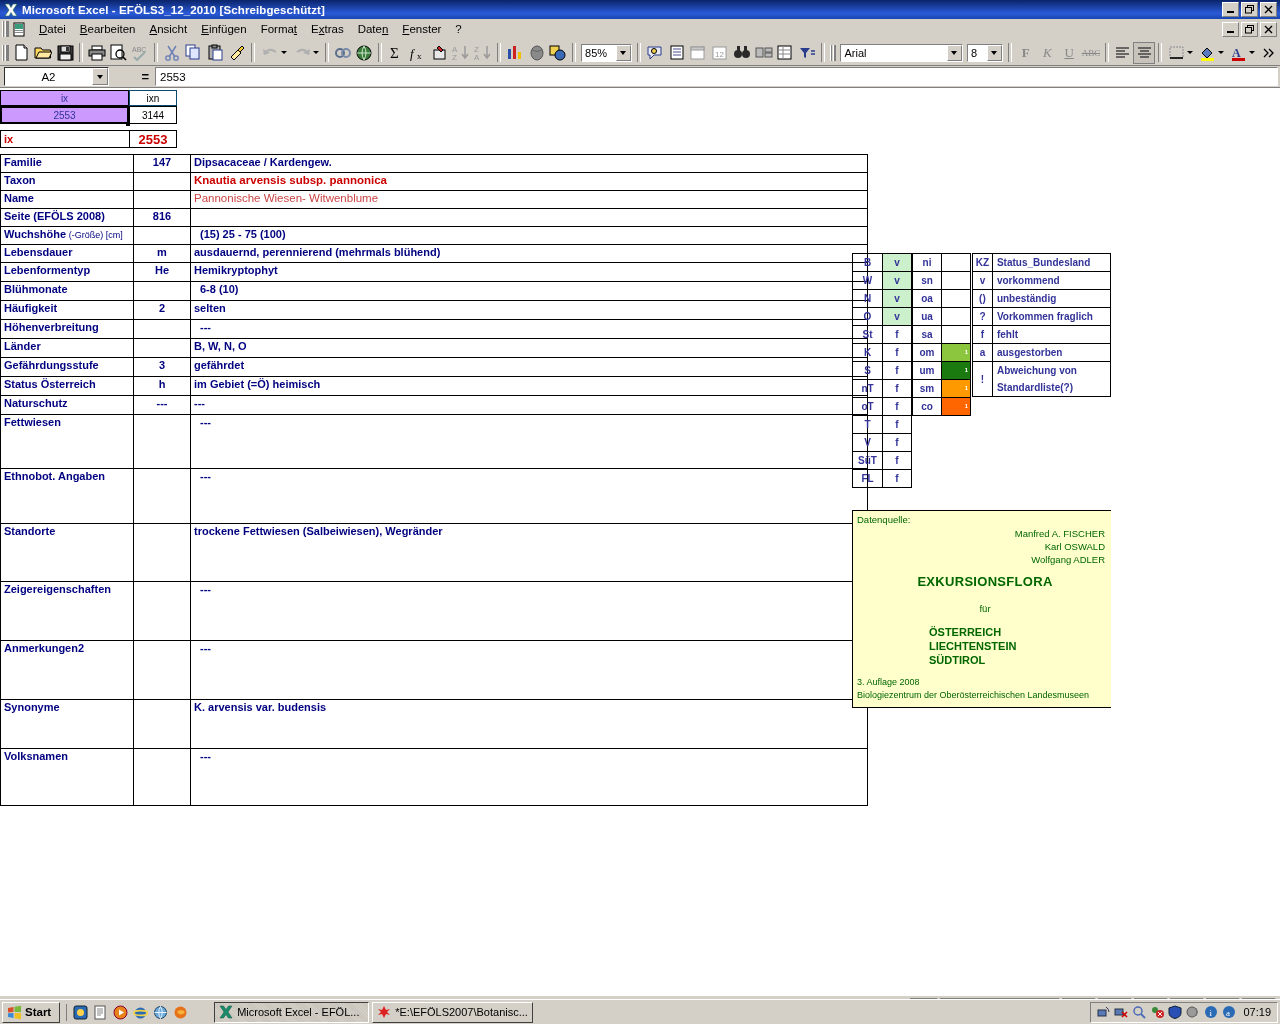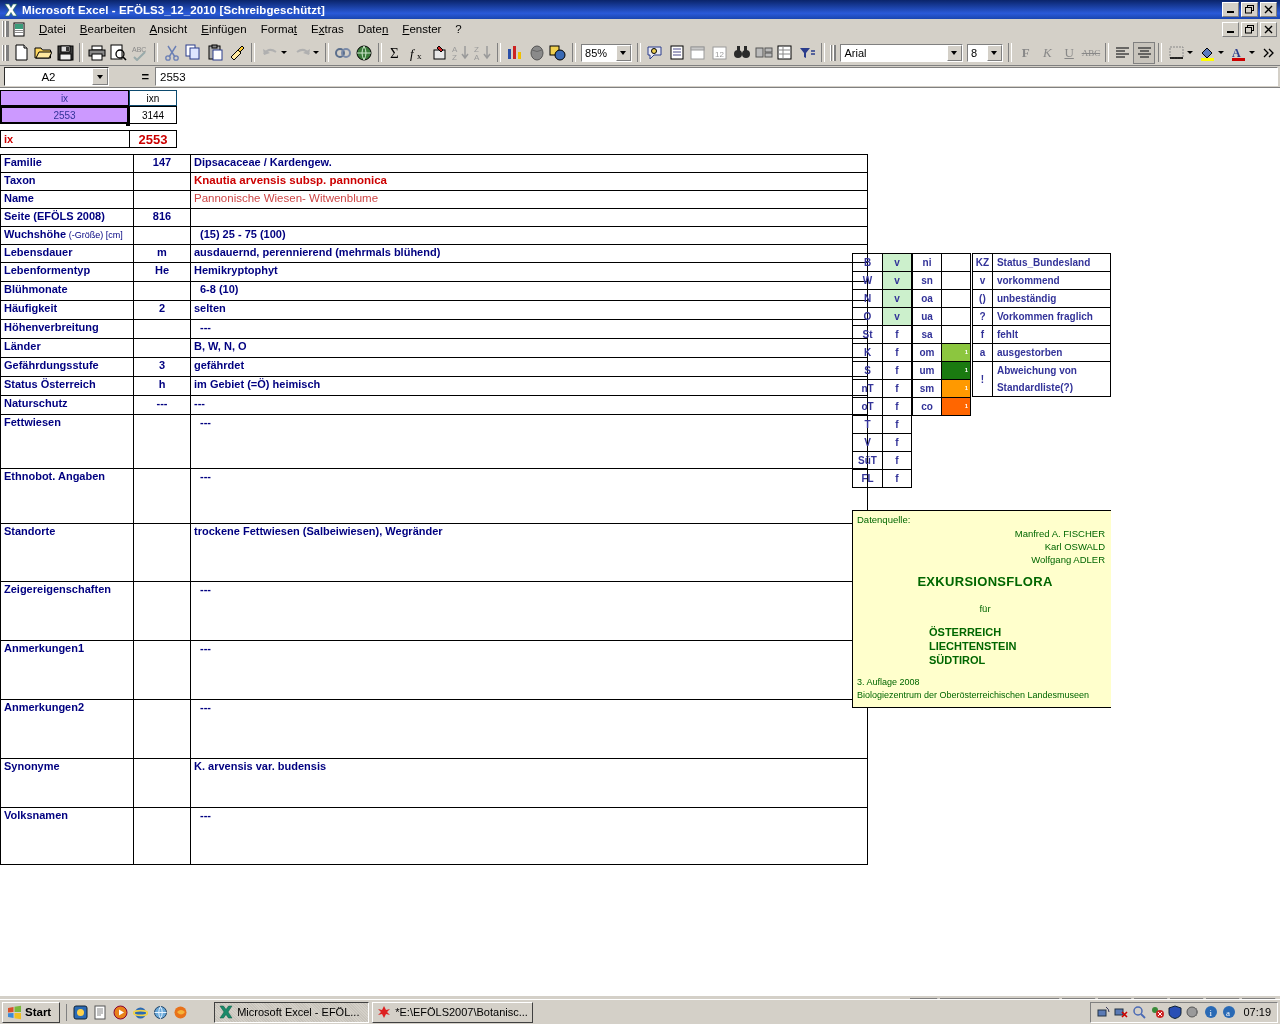--- a/index.html
+++ b/index.html
@@ -650,25 +650,20 @@
             <td class="c-code"></td>
             <td class="c-val"><span class="indent">---</span></td>
           </tr>
           <tr style="height: 58px;">
             <td class="c-label"><span>Standorte</span></td>
             <td class="c-code"></td>
             <td class="c-val"><span>trockene Fettwiesen (Salbeiwiesen), Wegränder</span></td>
           </tr>
           <tr style="height: 59px;">
             <td class="c-label"><span>Zeigereigenschaften</span></td>
-            <td class="c-code"></td>
-            <td class="c-val"><span class="indent">---</span></td>
-          </tr>
-          <tr style="height: 59px;">
-            <td class="c-label"><span>Anmerkungen1</span></td>
             <td class="c-code"></td>
             <td class="c-val"><span class="indent">---</span></td>
           </tr>
           <tr style="height: 59px;">
             <td class="c-label"><span>Anmerkungen2</span></td>
             <td class="c-code"></td>
             <td class="c-val"><span class="indent">---</span></td>
           </tr>
           <tr style="height: 49px;">
             <td class="c-label"><span>Synonyme</span></td>

